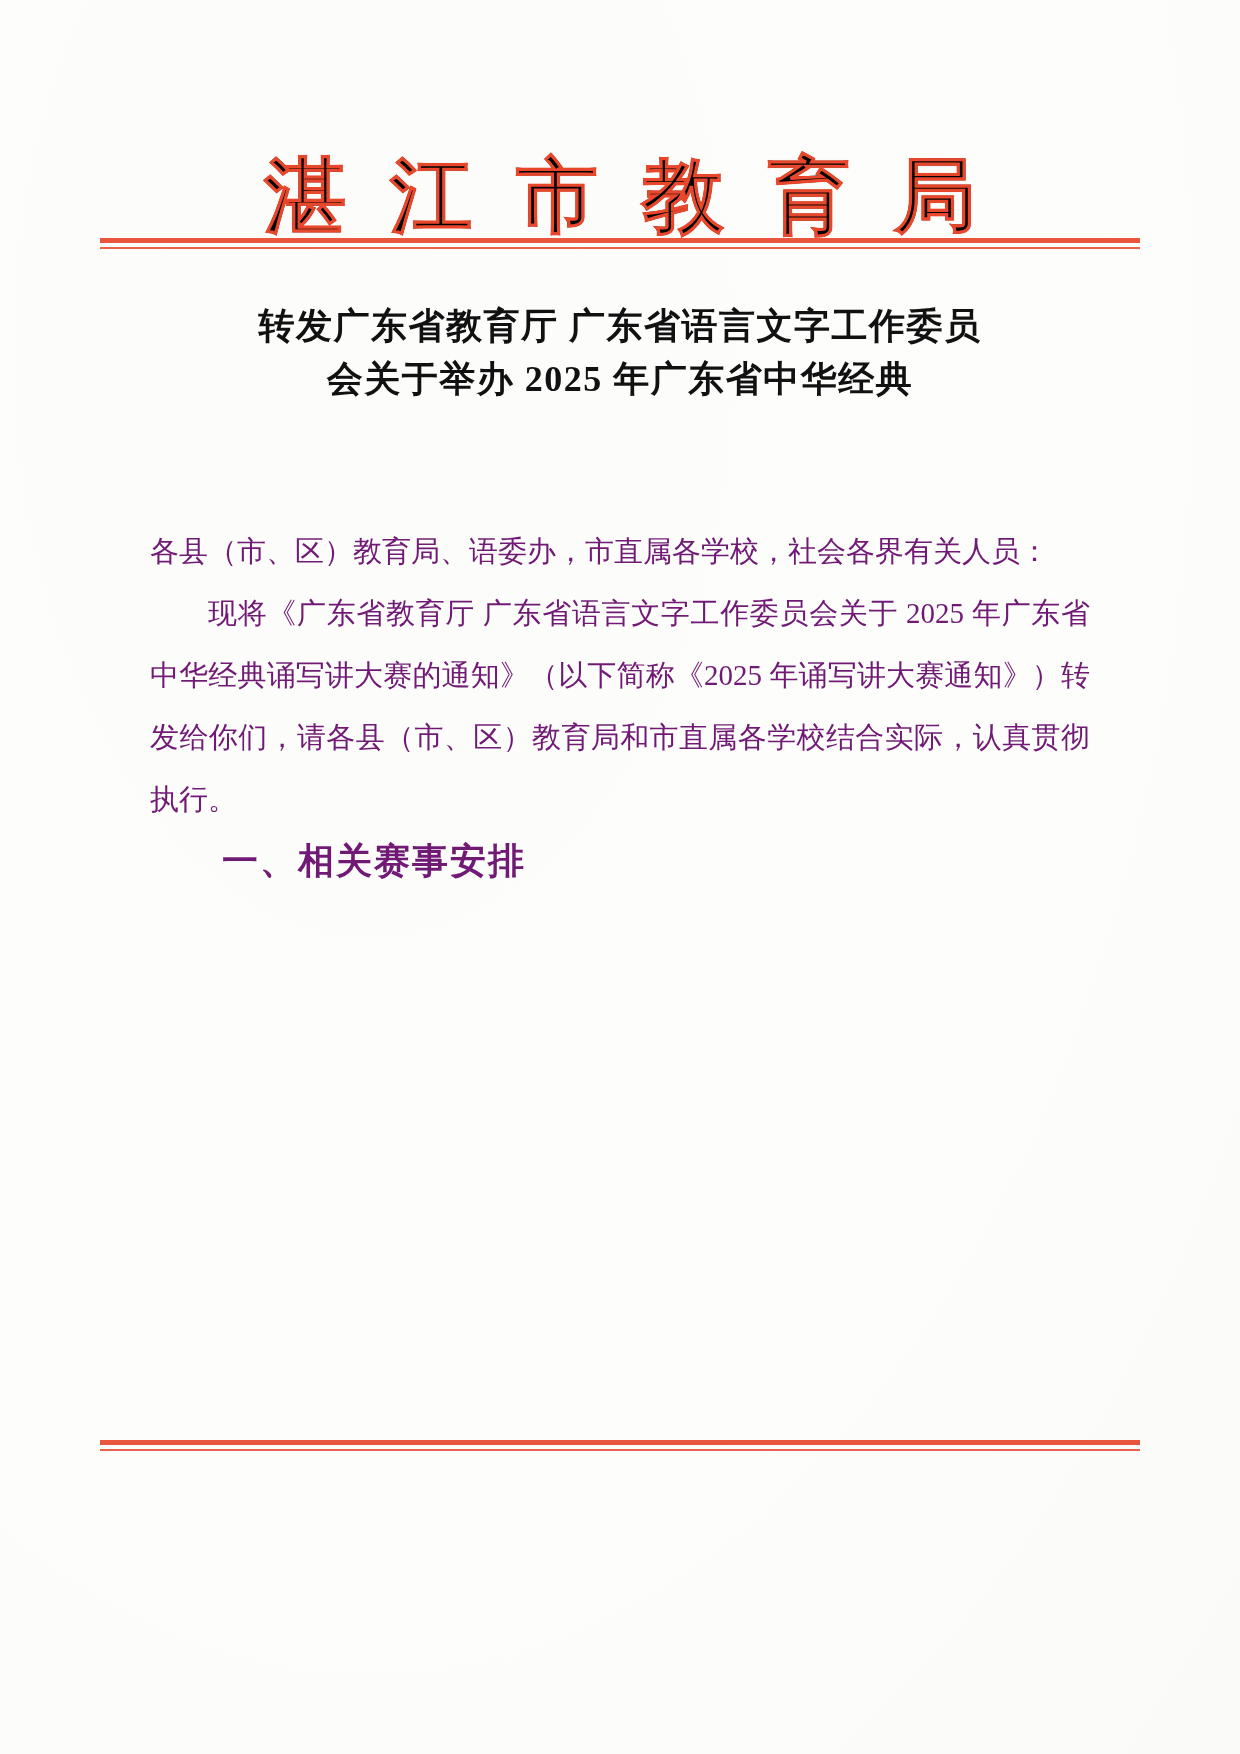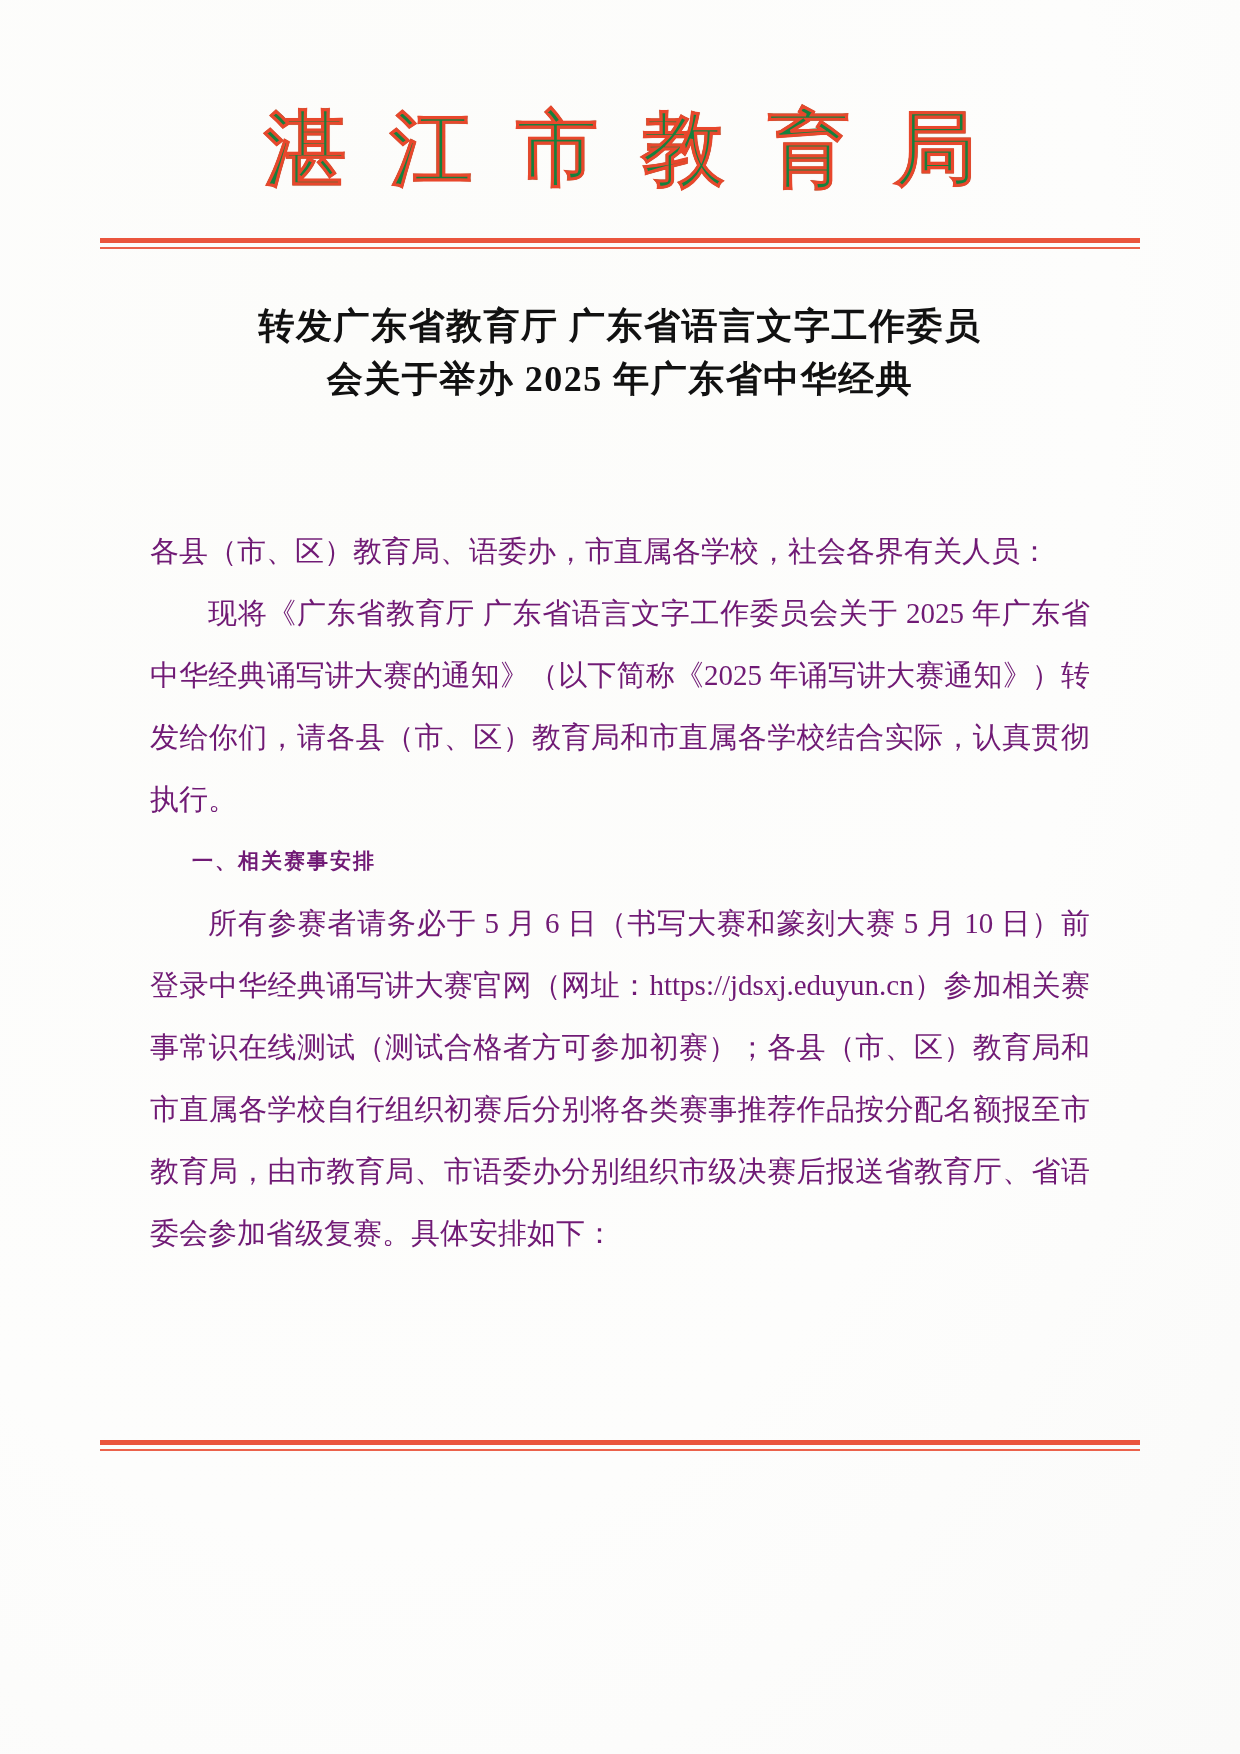--- a/index.html
+++ b/index.html
@@ -31,30 +31,31 @@
   
   .masthead {
     position: absolute;
     left: 0;
     right: 0;
     top: 108px;
     text-align: center;
   }
   .masthead-title {
     display: inline-block;
-    color: #15803d;
-    font-family: Liberation Sans, sans-serif;
+    color: #000000;
+    font-family: Liberation Serif, serif;
     font-weight: 700;
     font-size: 82px;
     line-height: 1;
     letter-spacing: 44px;
     text-indent: 44px;
     white-space: nowrap;
     -webkit-text-stroke: 0.6px #e8472c;
     text-shadow: 0 0 1px rgba(232,71,44,0.45);
+    margin-top: 48px;
   }
 
   
   .rule-group-top {
     position: absolute;
     left: 100px;
     right: 100px;
     top: 238px;
   }
   .rule-thick {
@@ -103,21 +104,21 @@
     text-align: justify;
     text-justify: inter-character;
   }
   .p-indent { text-indent: 2em; }
   .p-flush  { text-indent: 0; }
   .sec-head {
     text-indent: 2em;
     font-weight: 700;
     font-family: "Liberation Sans", "DejaVu Sans", sans-serif;
     letter-spacing: 2px;
-    font-size: 21px;
+    font-size: 36px;
   }
 
   
   .rule-group-bottom {
     position: absolute;
     left: 100px;
     right: 100px;
     top: 1440px;
   }
 </style>
@@ -139,21 +140,20 @@
 
   <div class="doc-title">
     <span class="tline">转发广东省教育厅 广东省语言文字工作委员</span>
     <span class="tline">会关于举办 2025 年广东省中华经典</span>
   </div>
 
   <div class="body-block">
     <p class="p-flush">各县（市、区）教育局、语委办，市直属各学校，社会各界有关人员：</p>
     <p class="p-indent">现将《广东省教育厅 广东省语言文字工作委员会关于 2025 年广东省中华经典诵写讲大赛的通知》（以下简称《2025 年诵写讲大赛通知》）转发给你们，请各县（市、区）教育局和市直属各学校结合实际，认真贯彻执行。</p>
     <p class="sec-head">一、相关赛事安排</p>
-    <p class="p-indent">所有参赛者请务必于 5 月 6 日（书写大赛和篆刻大赛 5 月 10 日）前登录中华经典诵写讲大赛官网（网址：https://jdsxj.eduyun.cn）参加相关赛事常识在线测试（测试合格者方可参加初赛）；各县（市、区）教育局和市直属各学校自行组织初赛后分别将各类赛事推荐作品按分配名额报至市教育局，由市教育局、市语委办分别组织市级决赛后报送省教育厅、省语委会参加省级复赛。具体安排如下：</p>
   </div>
 
   <div class="rule-group-bottom">
     <div class="rule-thick"></div>
     <div class="rule-gap"></div>
     <div class="rule-thin"></div>
   </div>
 </div>
 
 </body></html>

